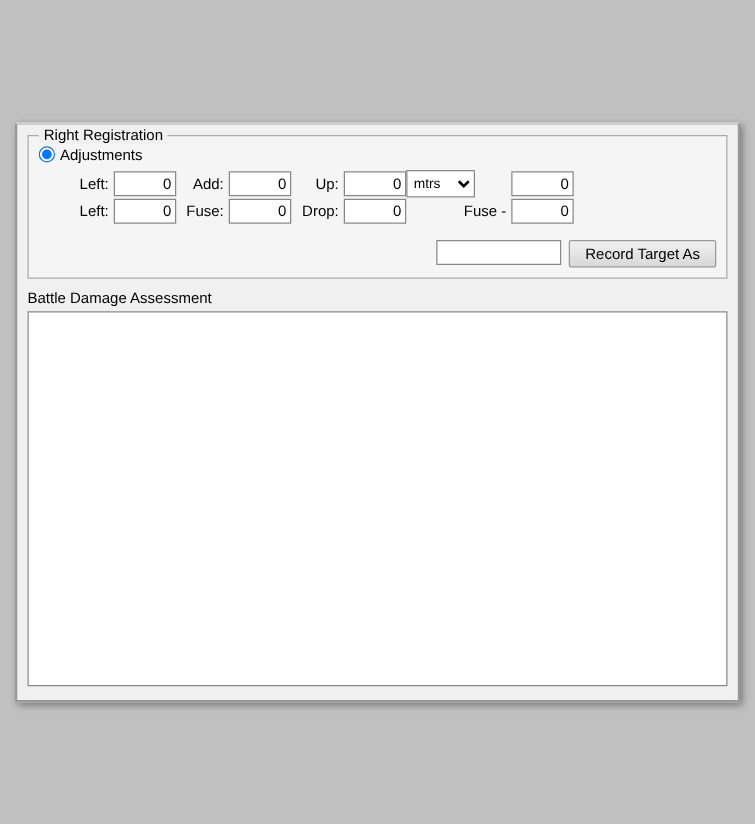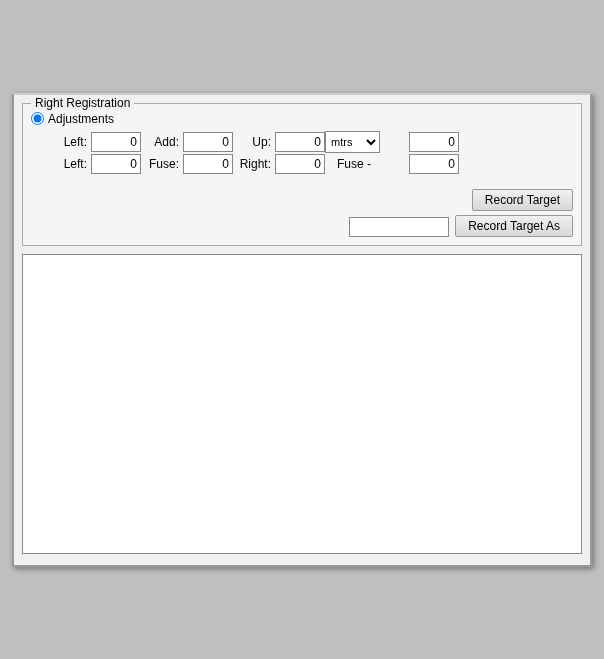--- a/index.html
+++ b/index.html
@@ -143,21 +143,21 @@
       border: 1px solid #999;
       font-size: 12px;
       cursor: pointer;
       border-radius: 2px;
       min-width: 90px;
       text-align: center;
     }
     .record-as-row {
       display: flex;
       justify-content: flex-end;
-      align-items: flex-end;
+      align-items: flex-start;
       gap: 6px;
       margin-top: 4px;
     }
     .record-as-input {
       width: 100px;
       height: 20px;
       border: 1px solid #888;
       background: white;
       font-size: 12px;
       padding: 1px 3px;
@@ -228,47 +228,45 @@
 
         <span class="field-label fuse-label" style="text-align:left;">Fuse +</span>
         <input type="text" class="num-input" value="0" style="">
 
         <span class="field-label">Left:</span>
         <input type="text" class="num-input" value="0" style="">
 
         <span class="field-label">Fuse:</span>
         <input type="text" class="num-input" value="0" style="">
 
-        <span class="field-label">Right:</span>
+        <span class="field-label">Drop:</span>
         <input type="text" class="num-input" value="0" style="">
 
         <span class="spacer"></span>
 
-        <span class="field-label fuse-label" style="text-align:left;">Fuse -</span>
+        <span class="field-label fuse-label" style="text-align:right;">Fuse -</span>
         <input type="text" class="num-input" value="0" style="">
       </div>
 
       <div style="display:flex; justify-content: flex-start; padding-left: 20px; margin-top: -43px; padding-left: 294px;">
         <select class="unit-select">
           <option>mtrs</option>
           <option>m</option>
           <option>ft</option>
         </select>
       </div>
 
       <div style="height: 30px;"></div>
 
-      <div class="button-row">
-        <button class="btn">Record Target</button>
-      </div>
 
       <div class="record-as-row">
         <input type="text" class="record-as-input" style="">
         <button class="btn">Record Target As</button>
       </div>
     </div>
 
     <div class="bda-section">
+      <div class="bda-label">Battle Damage Assessment</div>
       <textarea class="bda-textarea" style=""></textarea>
     </div>
   </div>
 
 </div>
 
 </body></html>

